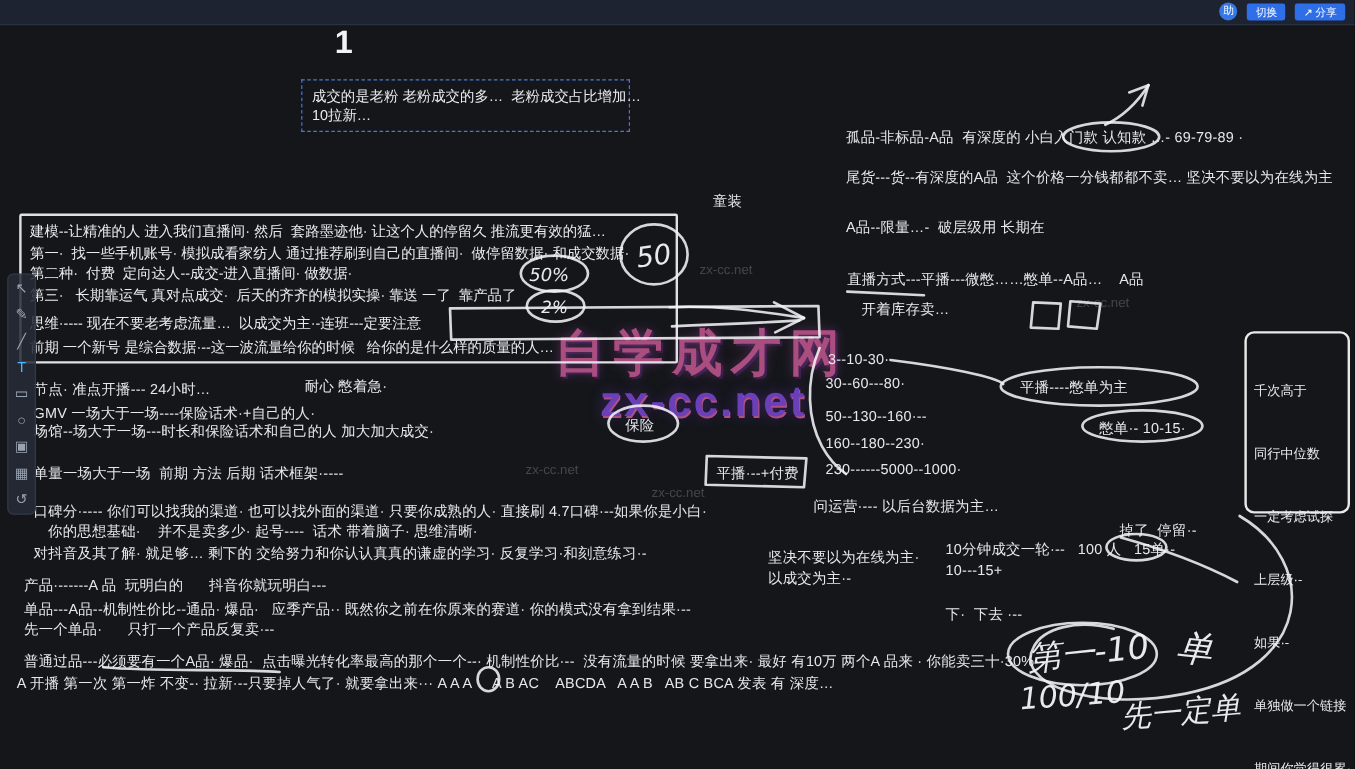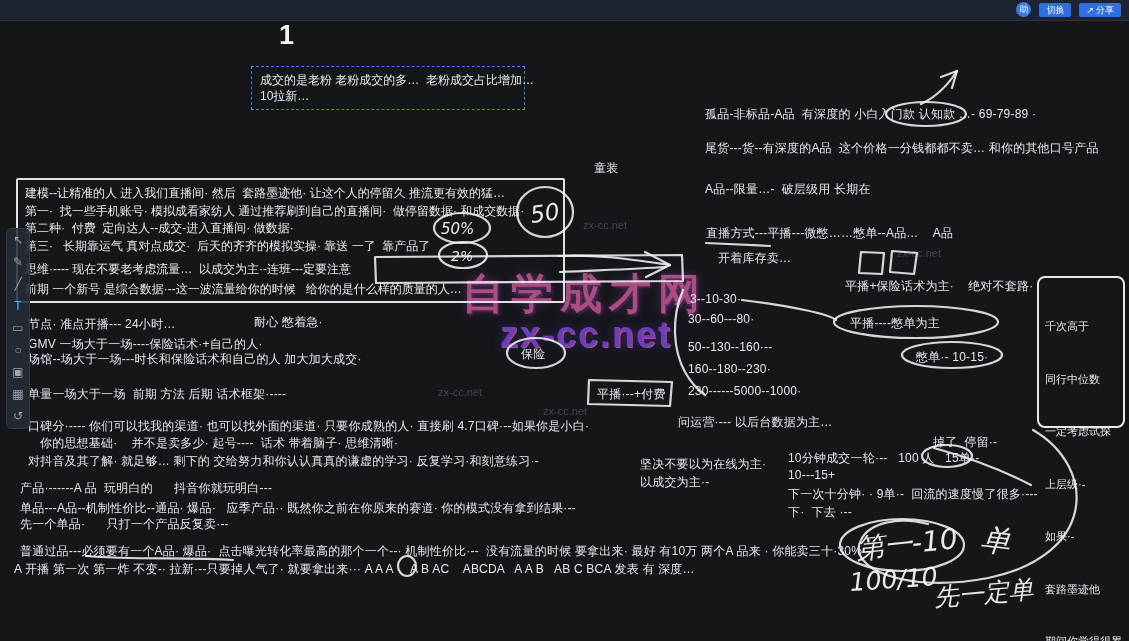--- a/index.html
+++ b/index.html
@@ -114,21 +114,21 @@
     <div class="page-mark">1</div>
 
     <div class="dash-box">
       <div>成交的是老粉 老粉成交的多…  老粉成交占比增加…</div>
       <div>10拉新…</div>
     </div>
 
     <div class="note" style="left:594px;top:160px">童装</div>
 
     <div class="note" style="left:705px;top:106px">孤品-非标品-A品  有深度的 小白入门款 认知款 …- 69-79-89 ·</div>
-    <div class="note" style="left:705px;top:140px">尾货---货--有深度的A品  这个价格一分钱都都不卖… 和你的其他口号产品</div>
+    <div class="note" style="left:705px;top:140px">尾货---货--有深度的A品  这个价格一分钱都都不卖… 坚决不要以为在线为主</div>
     <div class="note" style="left:705px;top:181px">A品--限量…-  破层级用 长期在</div>
 
     <div class="note" style="left:706px;top:225px">直播方式---平播---微憋……憋单--A品…    A品</div>
     <div class="note" style="left:718px;top:250px">开着库存卖…</div>
 
     <div class="box model-box">
       <div class="bl" style="top:5px">建模--让精准的人 进入我们直播间· 然后  套路墨迹他· 让这个人的停留久 推流更有效的猛…</div>
       <div class="bl" style="top:23px">第一·  找一些手机账号· 模拟成看家纺人 通过推荐刷到自己的直播间·  做停留数据· 和成交数据·</div>
       <div class="bl" style="top:40px">第二种·  付费  定向达人--成交-进入直播间· 做数据·</div>
       <div class="bl" style="top:58px">第三·   长期靠运气 真对点成交·  后天的齐齐的模拟实操· 靠送 一了  靠产品了</div>
@@ -160,38 +160,36 @@
     <div class="note" style="left:688px;top:312px">30--60---80·</div>
     <div class="note" style="left:688px;top:340px">50--130--160·--</div>
     <div class="note" style="left:688px;top:362px">160--180--230·</div>
     <div class="note" style="left:688px;top:384px">230------5000--1000·</div>
 
     <div class="note" style="left:597px;top:386px">平播·--+付费</div>
     <div class="note" style="left:678px;top:414px">问运营·--- 以后台数据为主…</div>
     <div class="note" style="left:640px;top:456px">坚决不要以为在线为主·</div>
     <div class="note" style="left:640px;top:474px">以成交为主·-</div>
 
-    <div class="note" style="left:845px;top:278px">平播+保险话术为主·    绝对不套路·</div>
     <div class="note" style="left:850px;top:315px">平播----憋单为主</div>
     <div class="note" style="left:916px;top:349px">憋单·- 10-15·</div>
 
     <div class="note" style="left:788px;top:450px">10分钟成交一轮·--   100 人   15单·-</div>
     <div class="note" style="left:788px;top:468px">10---15+</div>
-    <div class="note" style="left:788px;top:486px">下一次十分钟· · 9单·-  回流的速度慢了很多·---</div>
     <div class="note" style="left:788px;top:504px">下·  下去 ·--</div>
 
     <div class="note" style="left:933px;top:434px">掉了  停留·-</div>
 
     <div class="box right-box">
       <div>千次高于</div>
       <div>同行中位数</div>
       <div>一定考虑试探</div>
       <div>上层级·-</div>
       <div>如果·-</div>
-      <div>套路墨迹他</div>
+      <div>单独做一个链接</div>
       <div>期间你觉得很累·</div>
       
     </div>
 
     <svg class="ink" width="1129" height="641" viewBox="0 0 1129 641">
 
       <ellipse cx="545" cy="212" rx="28" ry="25"></ellipse>
       <text x="530" y="221" font-size="23" transform="rotate(-8 545 212)">50</text>
 
       <ellipse cx="462" cy="228" rx="28" ry="15"></ellipse>

